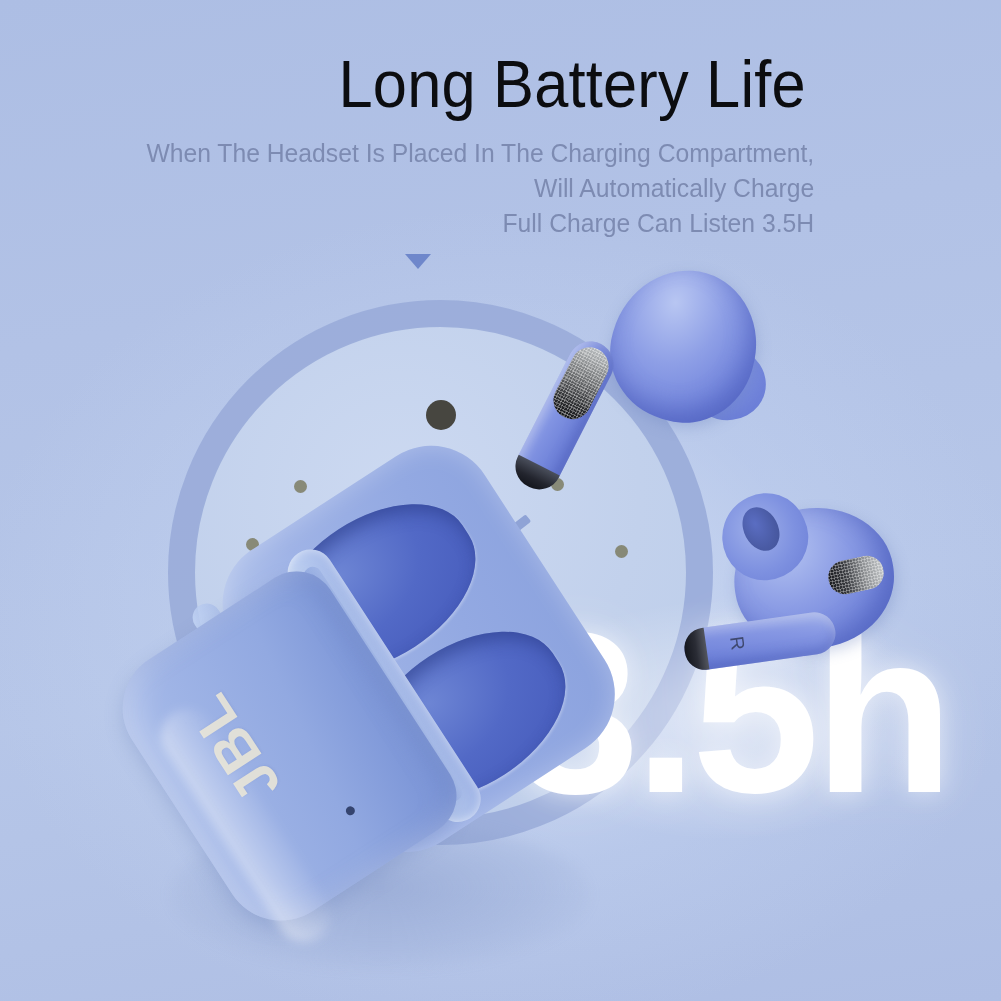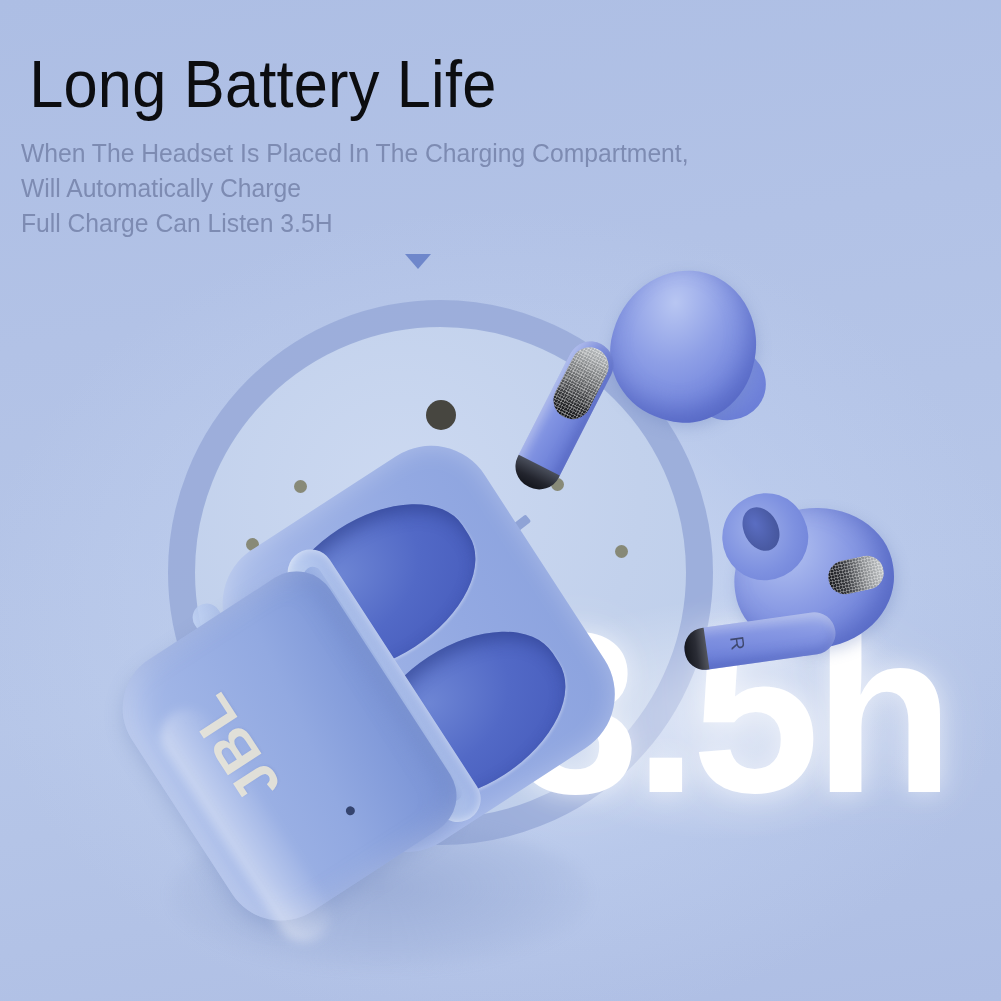--- a/index.html
+++ b/index.html
@@ -16,21 +16,21 @@
     background:
       radial-gradient(ellipse 70% 55% at 50% 62%, rgba(214,226,247,0.85) 0%, rgba(196,212,242,0.35) 45%, rgba(174,191,228,0) 75%),
       linear-gradient(170deg, #adbee4 0%, #b2c2e6 30%, #b6c6e8 62%, #aebee4 100%);
   }
 
   
   #header {
     position: absolute;
     top: 0; left: 0;
     width: 835px;
-    text-align: left;
+    text-align: right;
     z-index: 40;
   }
   #title {
     margin: 0;
     padding-top: 50px;
     font-size: 66px;
     line-height: 1.06;
     font-weight: 400;
     color: #0c0d10;
     letter-spacing: 0.2px;

